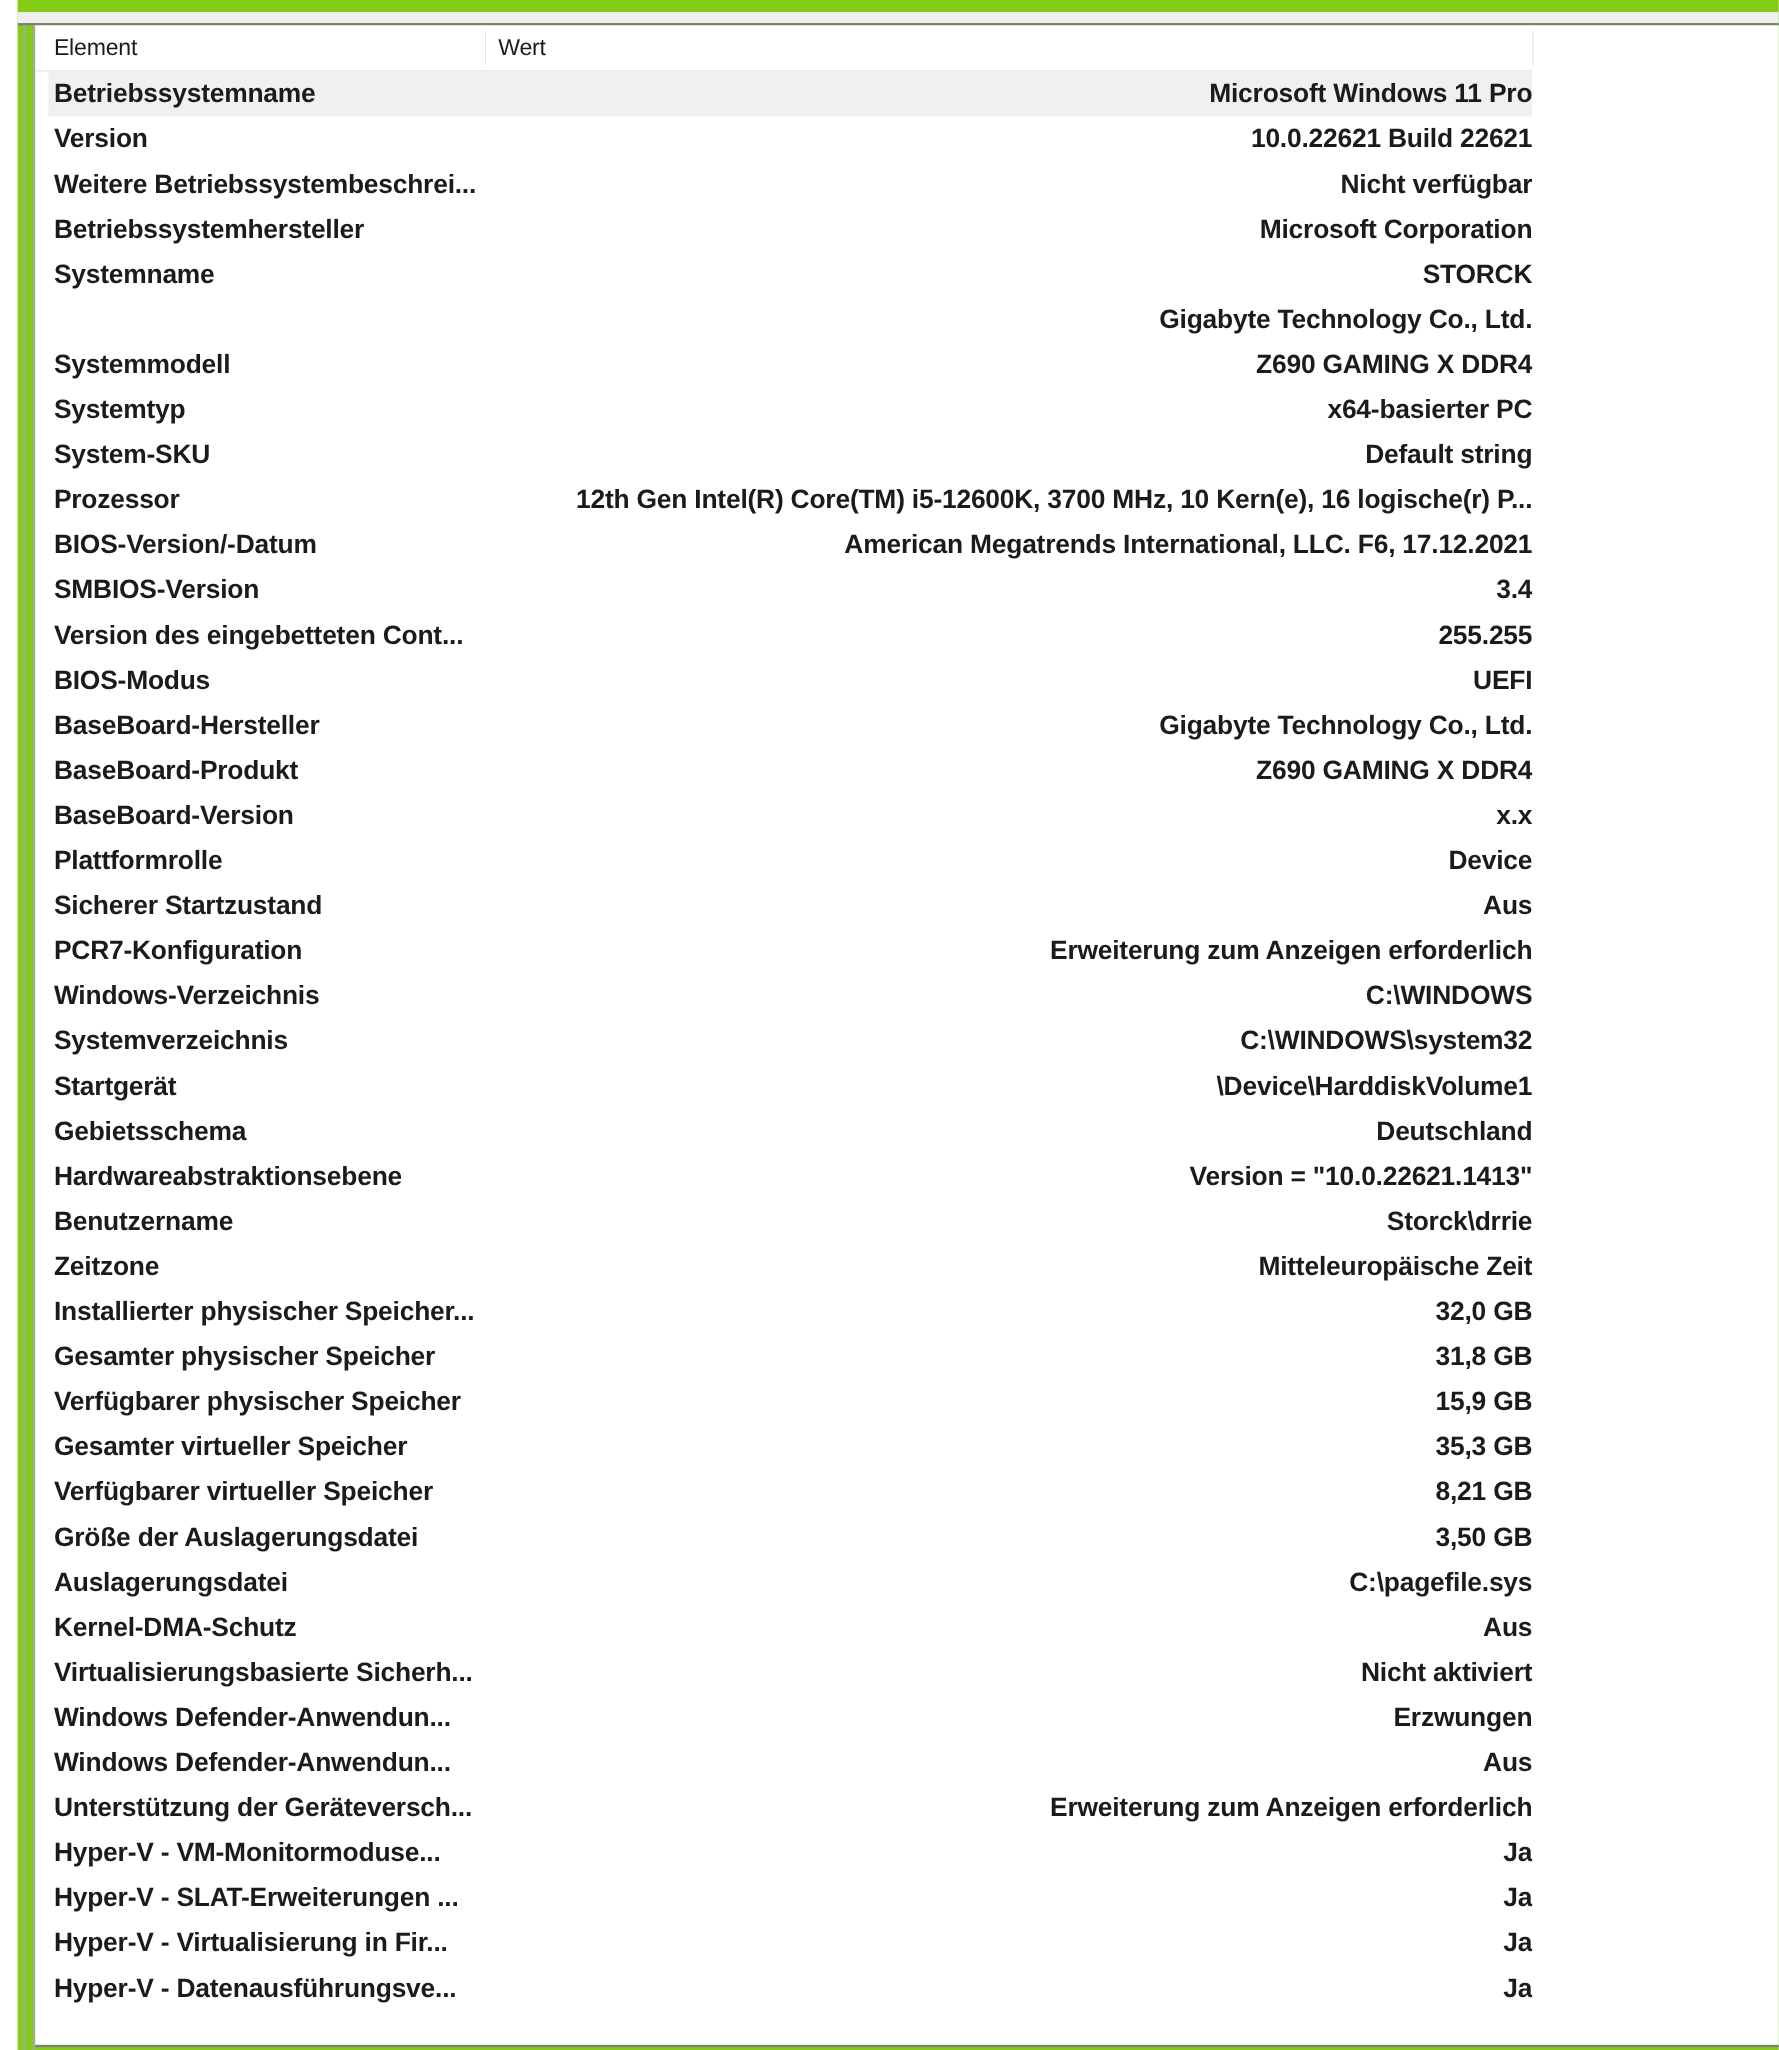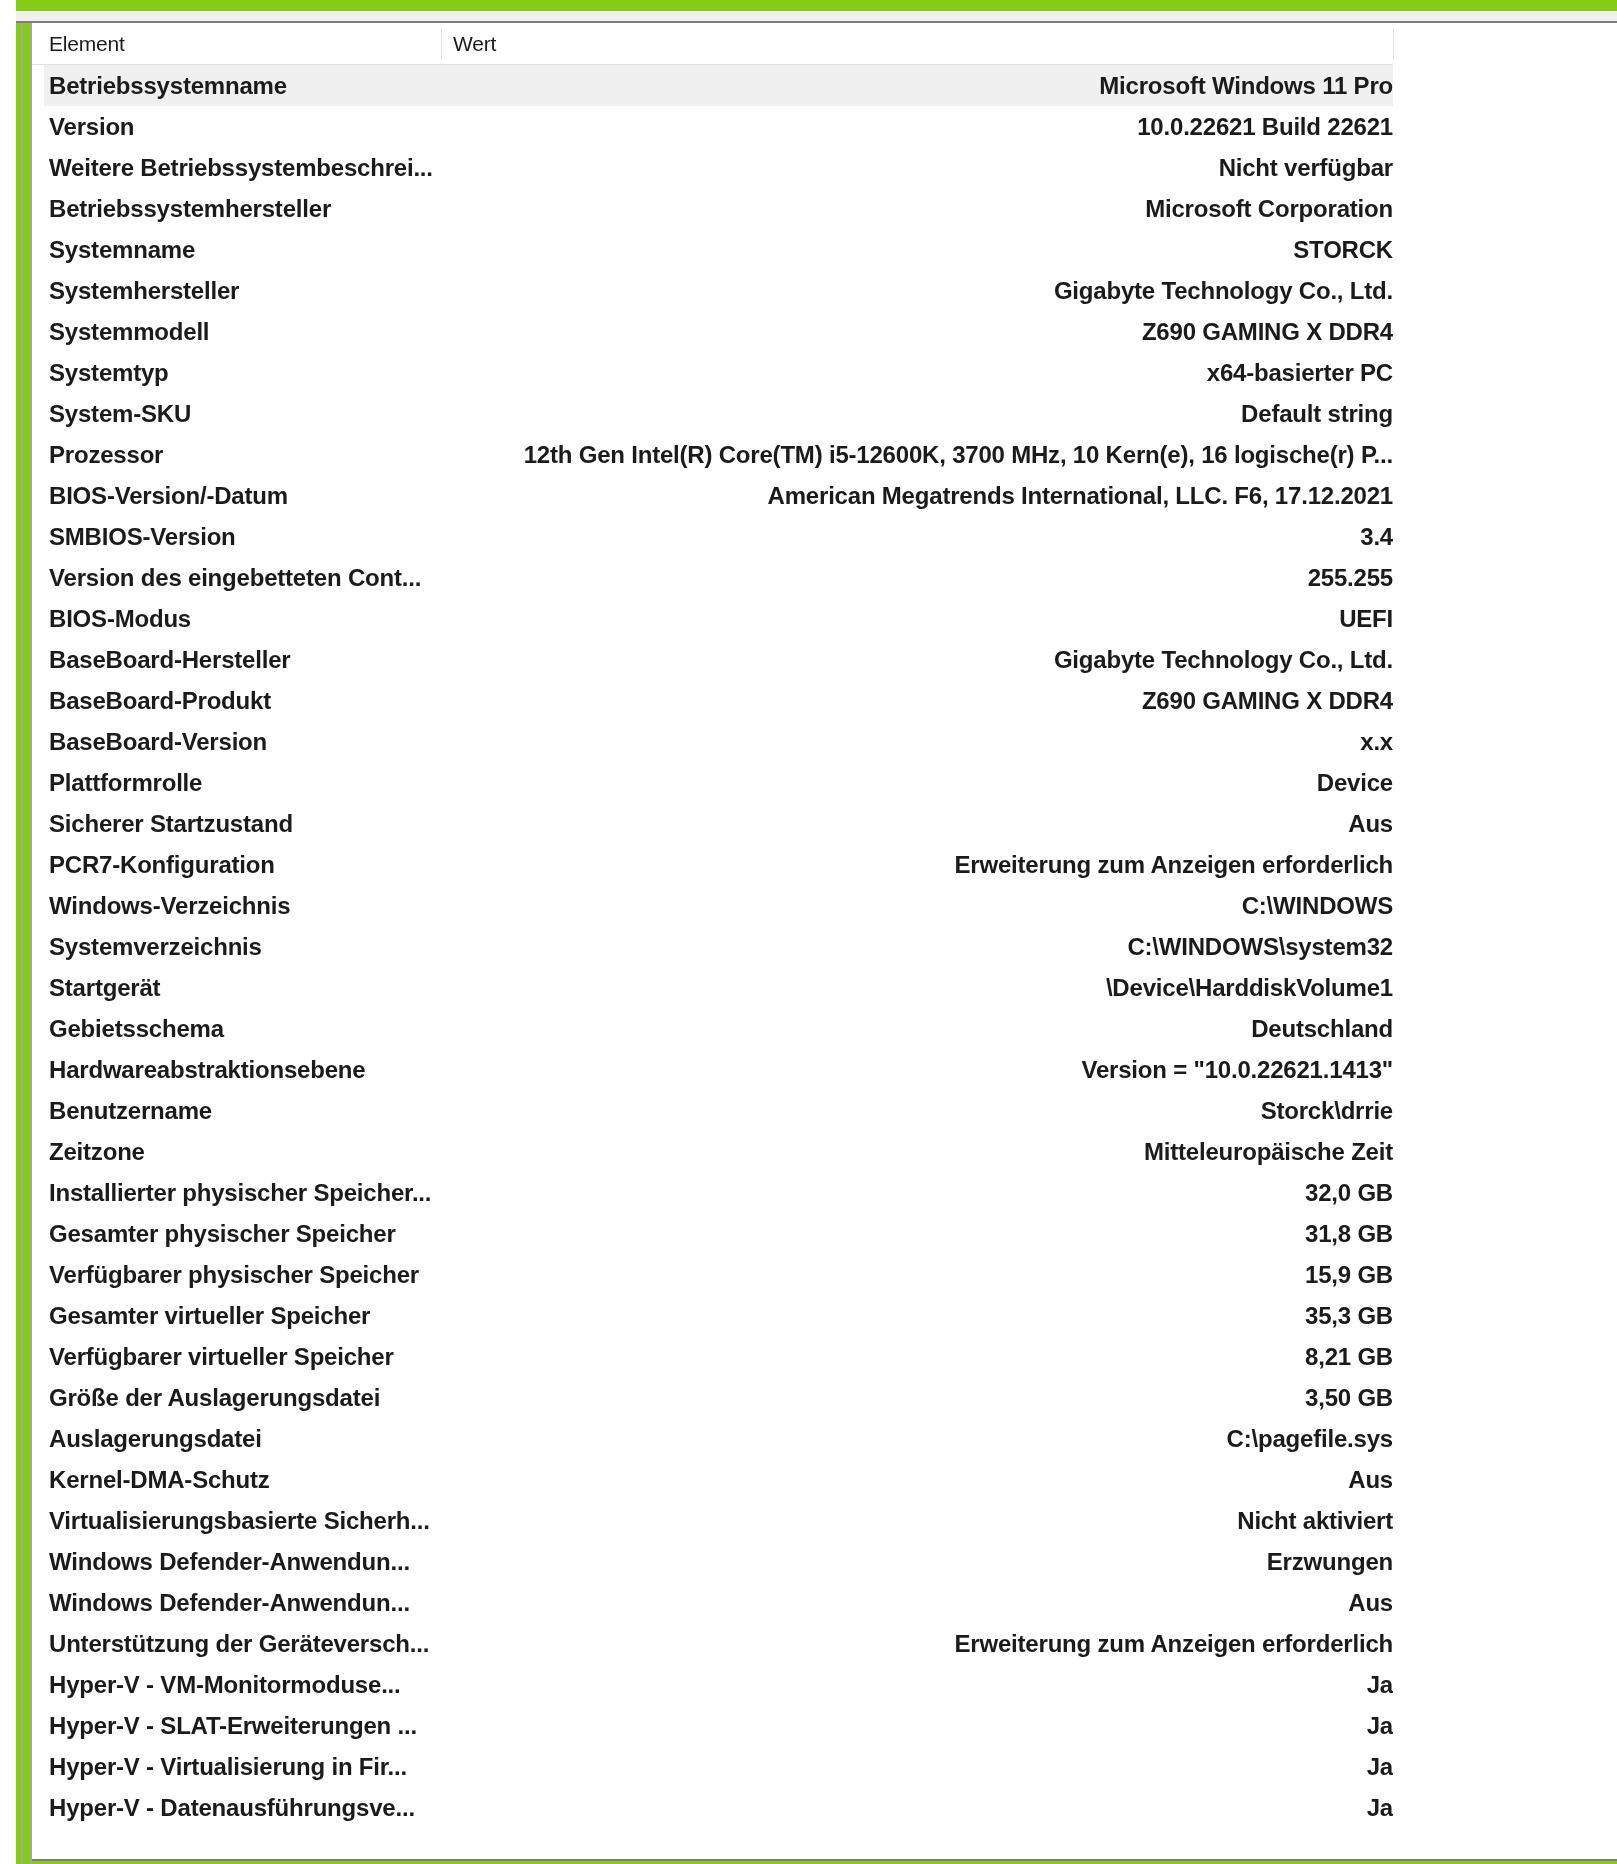--- a/index.html
+++ b/index.html
@@ -120,21 +120,20 @@
     <div class="cell c-element">Betriebssystemhersteller</div>
     <div class="cell c-wert">Microsoft Corporation</div>
   </div>
         <div class="row">
 
     <div class="cell c-element">Systemname</div>
     <div class="cell c-wert">STORCK</div>
   </div>
         <div class="row">
 
-    <div class="cell c-element">Systemhersteller</div>
     <div class="cell c-wert">Gigabyte Technology Co., Ltd.</div>
   </div>
         <div class="row">
 
     <div class="cell c-element">Systemmodell</div>
     <div class="cell c-wert">Z690 GAMING X DDR4</div>
   </div>
         <div class="row">
 
     <div class="cell c-element">Systemtyp</div>

